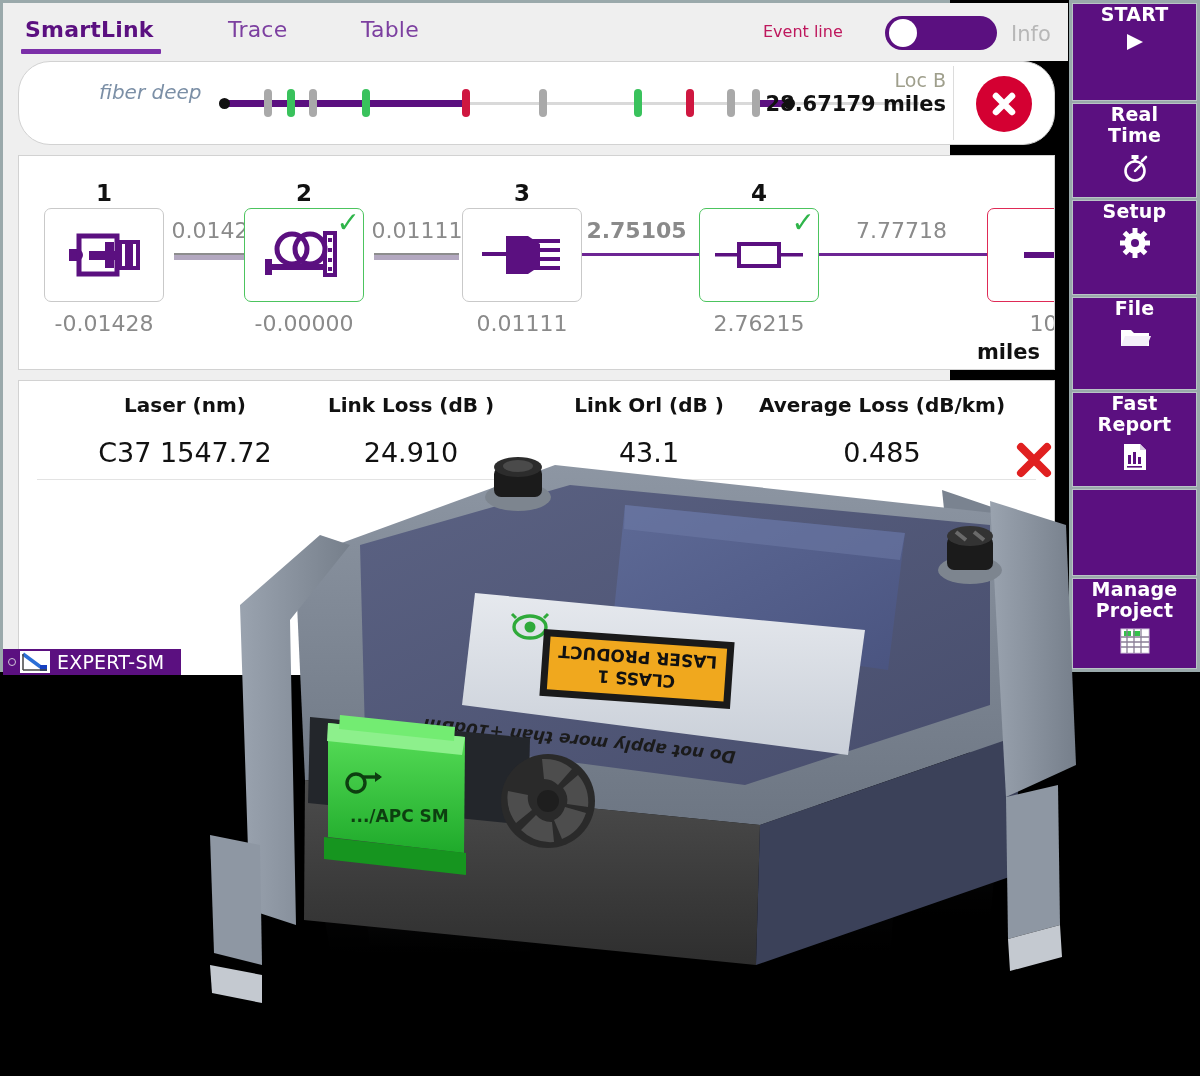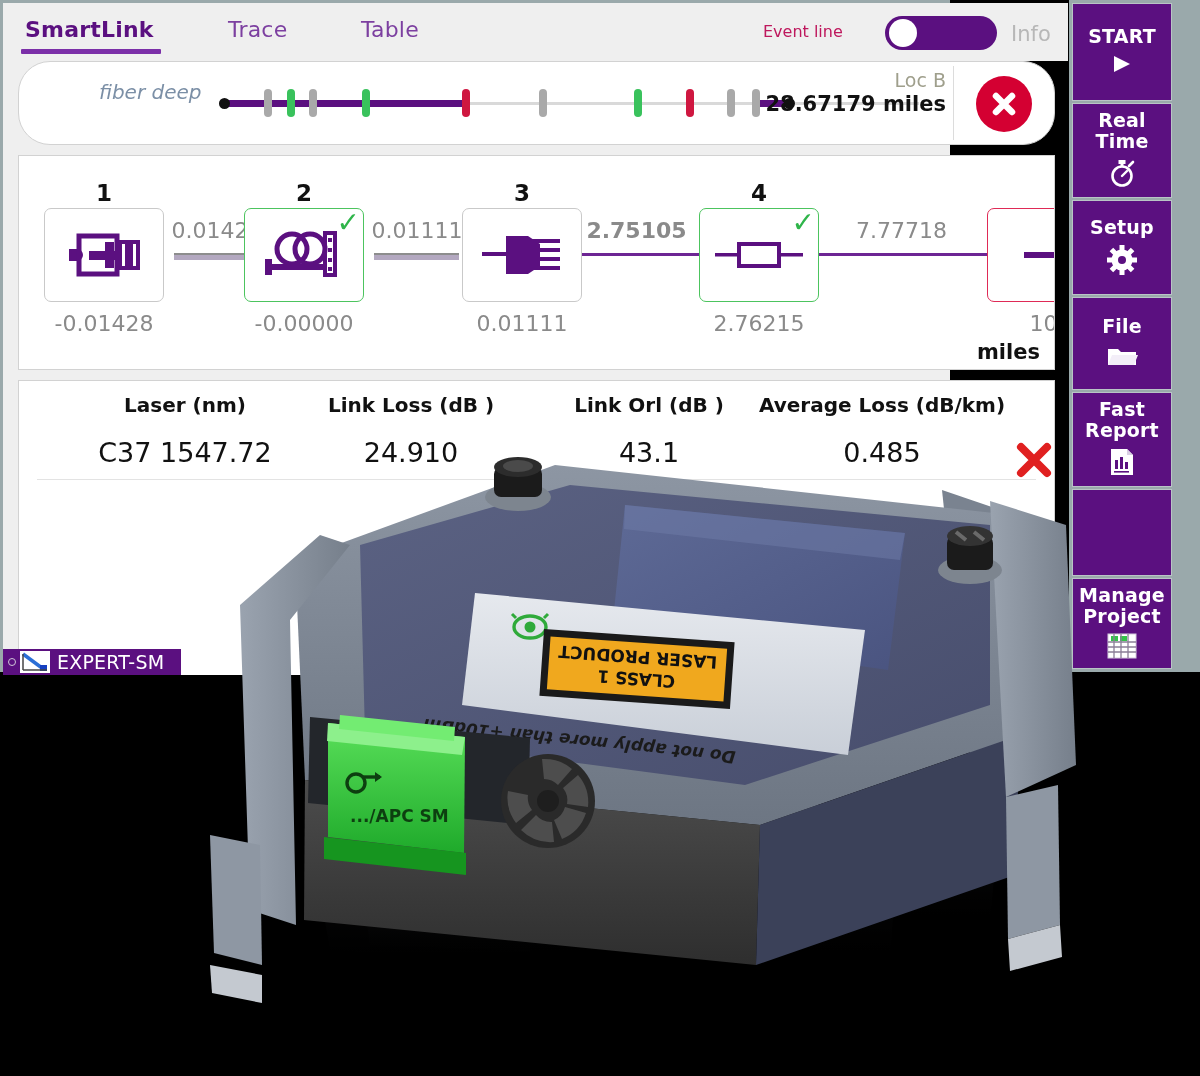--- a/index.html
+++ b/index.html
@@ -164,23 +164,23 @@
   .status-text {
     color:#fff; font-size:19px; margin-left:7px; letter-spacing:.2px;
   }
 
   
   .sidebar {
     position:absolute; left:1069px; top:0; width:131px; height:672px;
     background:#9aa9ab;
   }
   .sb-btn {
-    position:absolute; left:3px; width:100px;
+    position:absolute; left:3px; width:125px;
     background:#5b1080; color:#fff; cursor:pointer;
-    display:flex; flex-direction:column; align-items:center; justify-content:center;
+    display:flex; flex-direction:column; align-items:center; justify-content:flex-start;
     border:1px solid #b9c4c6;
   }
   .sb-label {
     font-size:19px; font-weight:bold; text-align:center; line-height:1.12;
     letter-spacing:.2px;
   }
   .sb-icon { margin-top:6px; line-height:1; display:block; }
 
   
   .device { position:absolute; left:200px; top:405px; width:880px; height:671px; }

